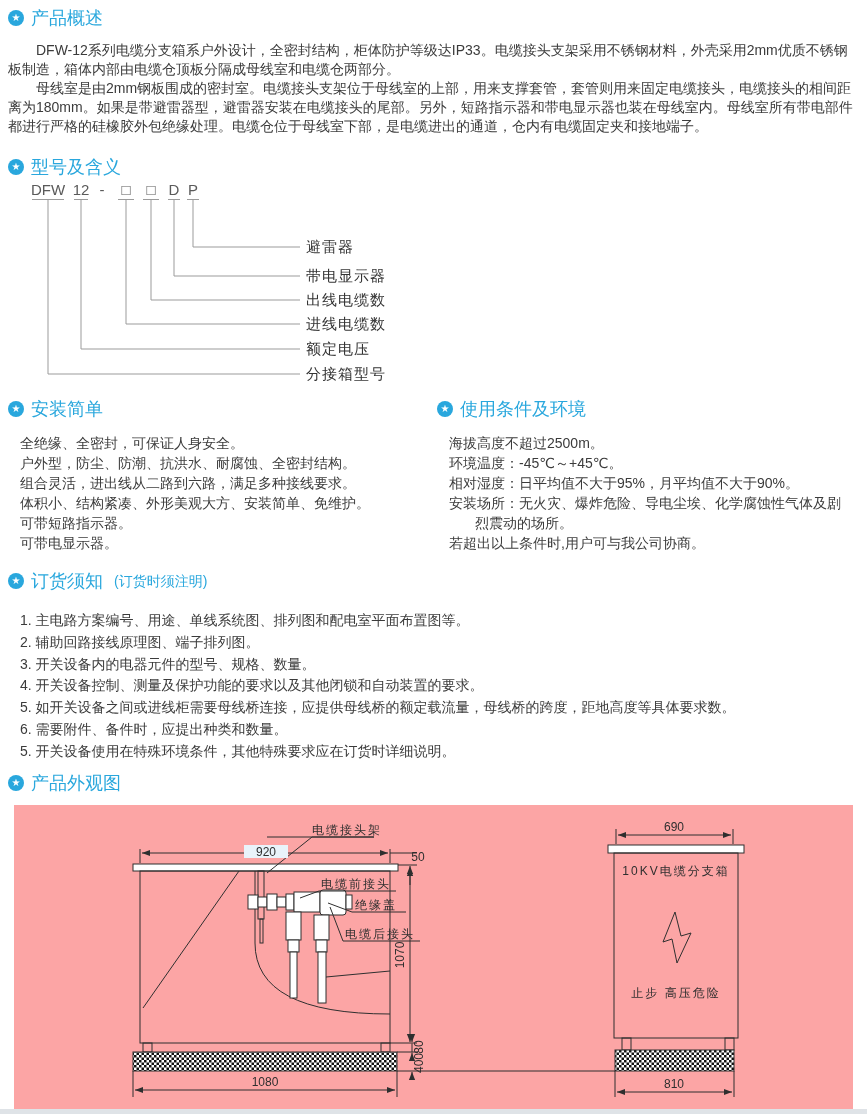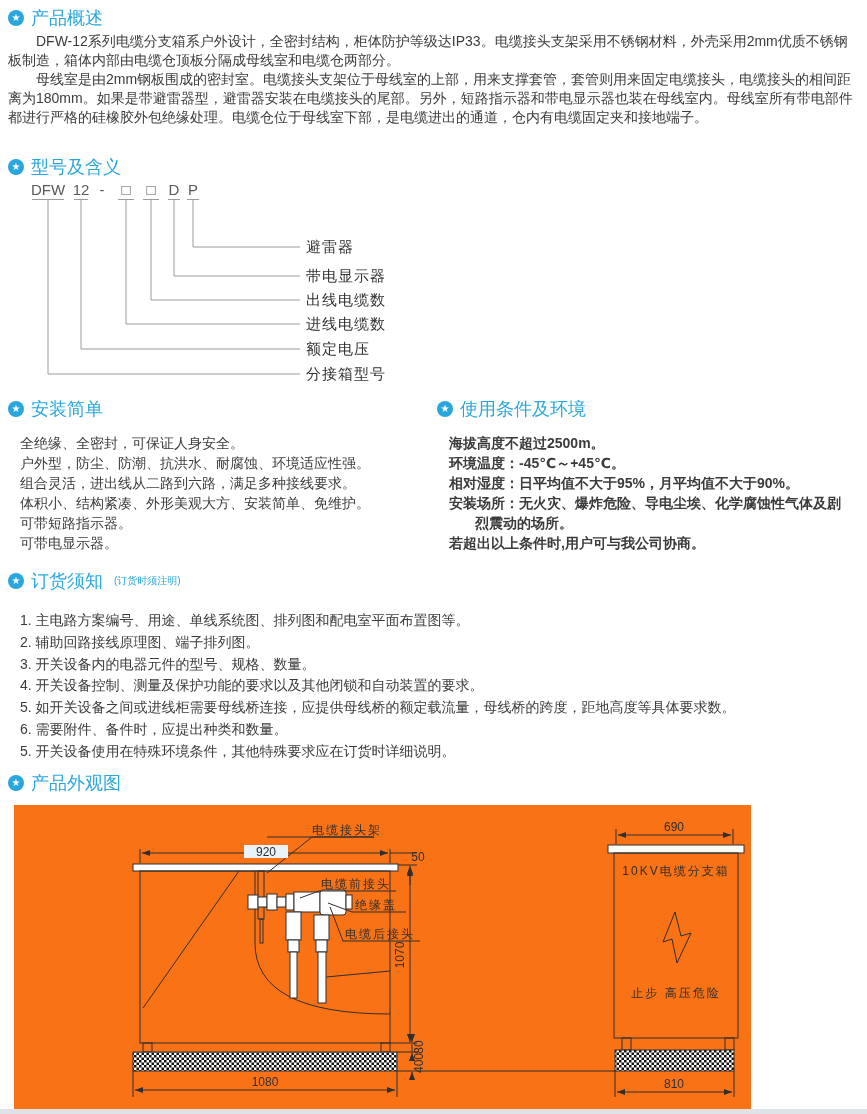--- a/index.html
+++ b/index.html
@@ -10,46 +10,46 @@
   }
   .sec-title{
     position:absolute;display:flex;align-items:center;gap:7px;
     color:#29a7dd;font-size:18px;line-height:20px;white-space:nowrap;
   }
   .bullet{
     display:inline-block;width:16px;height:16px;border-radius:50%;
     background:#29a7dd;color:#fff;font-size:10px;line-height:16px;
     text-align:center;flex:0 0 16px;
   }
-  .sec-note{font-size:10px;color:#29a7dd;margin-left:4px;}
+  .sec-note{font-size:14px;color:#29a7dd;margin-left:4px;}
   .para{ text-indent:2em;font-size:14px;line-height:19px;margin:0;}
   .textblock{position:absolute;left:8px;width:852px;}
   ul.plain{list-style:none;margin:12px;padding:0;font-size:14px;}
   ul.plain li{line-height:20px;}
   ul.order li{line-height:21.8px;}
   .hang{padding-left:26px;text-indent:-26px;}
   .panel{
-    position:absolute;left:14px;top:805px;width:737px;height:309px;
-    background:#f97316;
+    position:absolute;left:14px;top:805px;width:839px;height:309px;
+    background:#fca5a5;
   }
   .bottom-strip{position:absolute;left:0;top:1109px;width:867px;height:5px;background:#dfe3e7;}
   svg text{font-family:"Liberation Sans","DejaVu Sans",sans-serif;}
   .dwg-label{font-size:12px;fill:#2f2f2f;letter-spacing:2px;}
   .dim-text{font-size:12px;fill:#2f2f2f;}
   .code-text{font-size:15px;fill:#5a5a5a;}
   .map-label{font-size:15px;fill:#333;letter-spacing:1px;}
 </style>
 </head>
 <body>
 
 <div class="sec-title" style="left:8px;top:8px;">
   <span class="bullet">★</span>
   <span>产品概述</span>
 </div>
-<div class="textblock" style="top:32px;">
+<div class="textblock" style="top:41px;">
   <p class="para">DFW-12系列电缆分支箱系户外设计，全密封结构，柜体防护等级达IP33。电缆接头支架采用不锈钢材料，外壳采用2mm优质不锈钢板制造，箱体内部由电缆仓顶板分隔成母线室和电缆仓两部分。</p>
   <p class="para">母线室是由2mm钢板围成的密封室。电缆接头支架位于母线室的上部，用来支撑套管，套管则用来固定电缆接头，电缆接头的相间距离为180mm。如果是带避雷器型，避雷器安装在电缆接头的尾部。另外，短路指示器和带电显示器也装在母线室内。母线室所有带电部件都进行严格的硅橡胶外包绝缘处理。电缆仓位于母线室下部，是电缆进出的通道，仓内有电缆固定夹和接地端子。</p>
 </div>
 
 <div class="sec-title" style="left:8px;top:157px;">
   <span class="bullet">★</span>
   <span>型号及含义</span>
 </div>
 
 <svg style="position:absolute;left:14px;top:180px;" width="400" height="212" viewBox="0 0 400 212">
@@ -88,33 +88,33 @@
   </g>
 </svg>
 
 <div class="sec-title" style="left:8px;top:399px;">
   <span class="bullet">★</span>
   <span>安装简单</span>
 </div>
 <div class="textblock" style="top:421px;width:420px;">
   <ul class="plain">
     <li>全绝缘、全密封，可保证人身安全。</li>
-    <li>户外型，防尘、防潮、抗洪水、耐腐蚀、环境适应性强。</li>
+    <li>户外型，防尘、防潮、抗洪水、耐腐蚀、全密封结构。</li>
     <li>组合灵活，进出线从二路到六路，满足多种接线要求。</li>
     <li>体积小、结构紧凑、外形美观大方、安装简单、免维护。</li>
     <li>可带短路指示器。</li>
     <li>可带电显示器。</li>
   </ul>
 </div>
 
 <div class="sec-title" style="left:437px;top:399px;">
   <span class="bullet">★</span>
   <span>使用条件及环境</span>
 </div>
-<div class="textblock" style="left:437px;top:421px;width:426px;font-weight:bold;">
+<div class="textblock" style="left:437px;top:421px;width:426px;">
   <ul class="plain">
     <li>海拔高度不超过2500m。</li>
     <li>环境温度：-45℃～+45℃。</li>
     <li>相对湿度：日平均值不大于95%，月平均值不大于90%。</li>
     <li class="hang">安装场所：无火灾、爆炸危险、导电尘埃、化学腐蚀性气体及剧烈震动的场所。</li>
     <li>若超出以上条件时,用户可与我公司协商。</li>
   </ul>
 </div>
 
 <div class="sec-title" style="left:8px;top:571px;">

